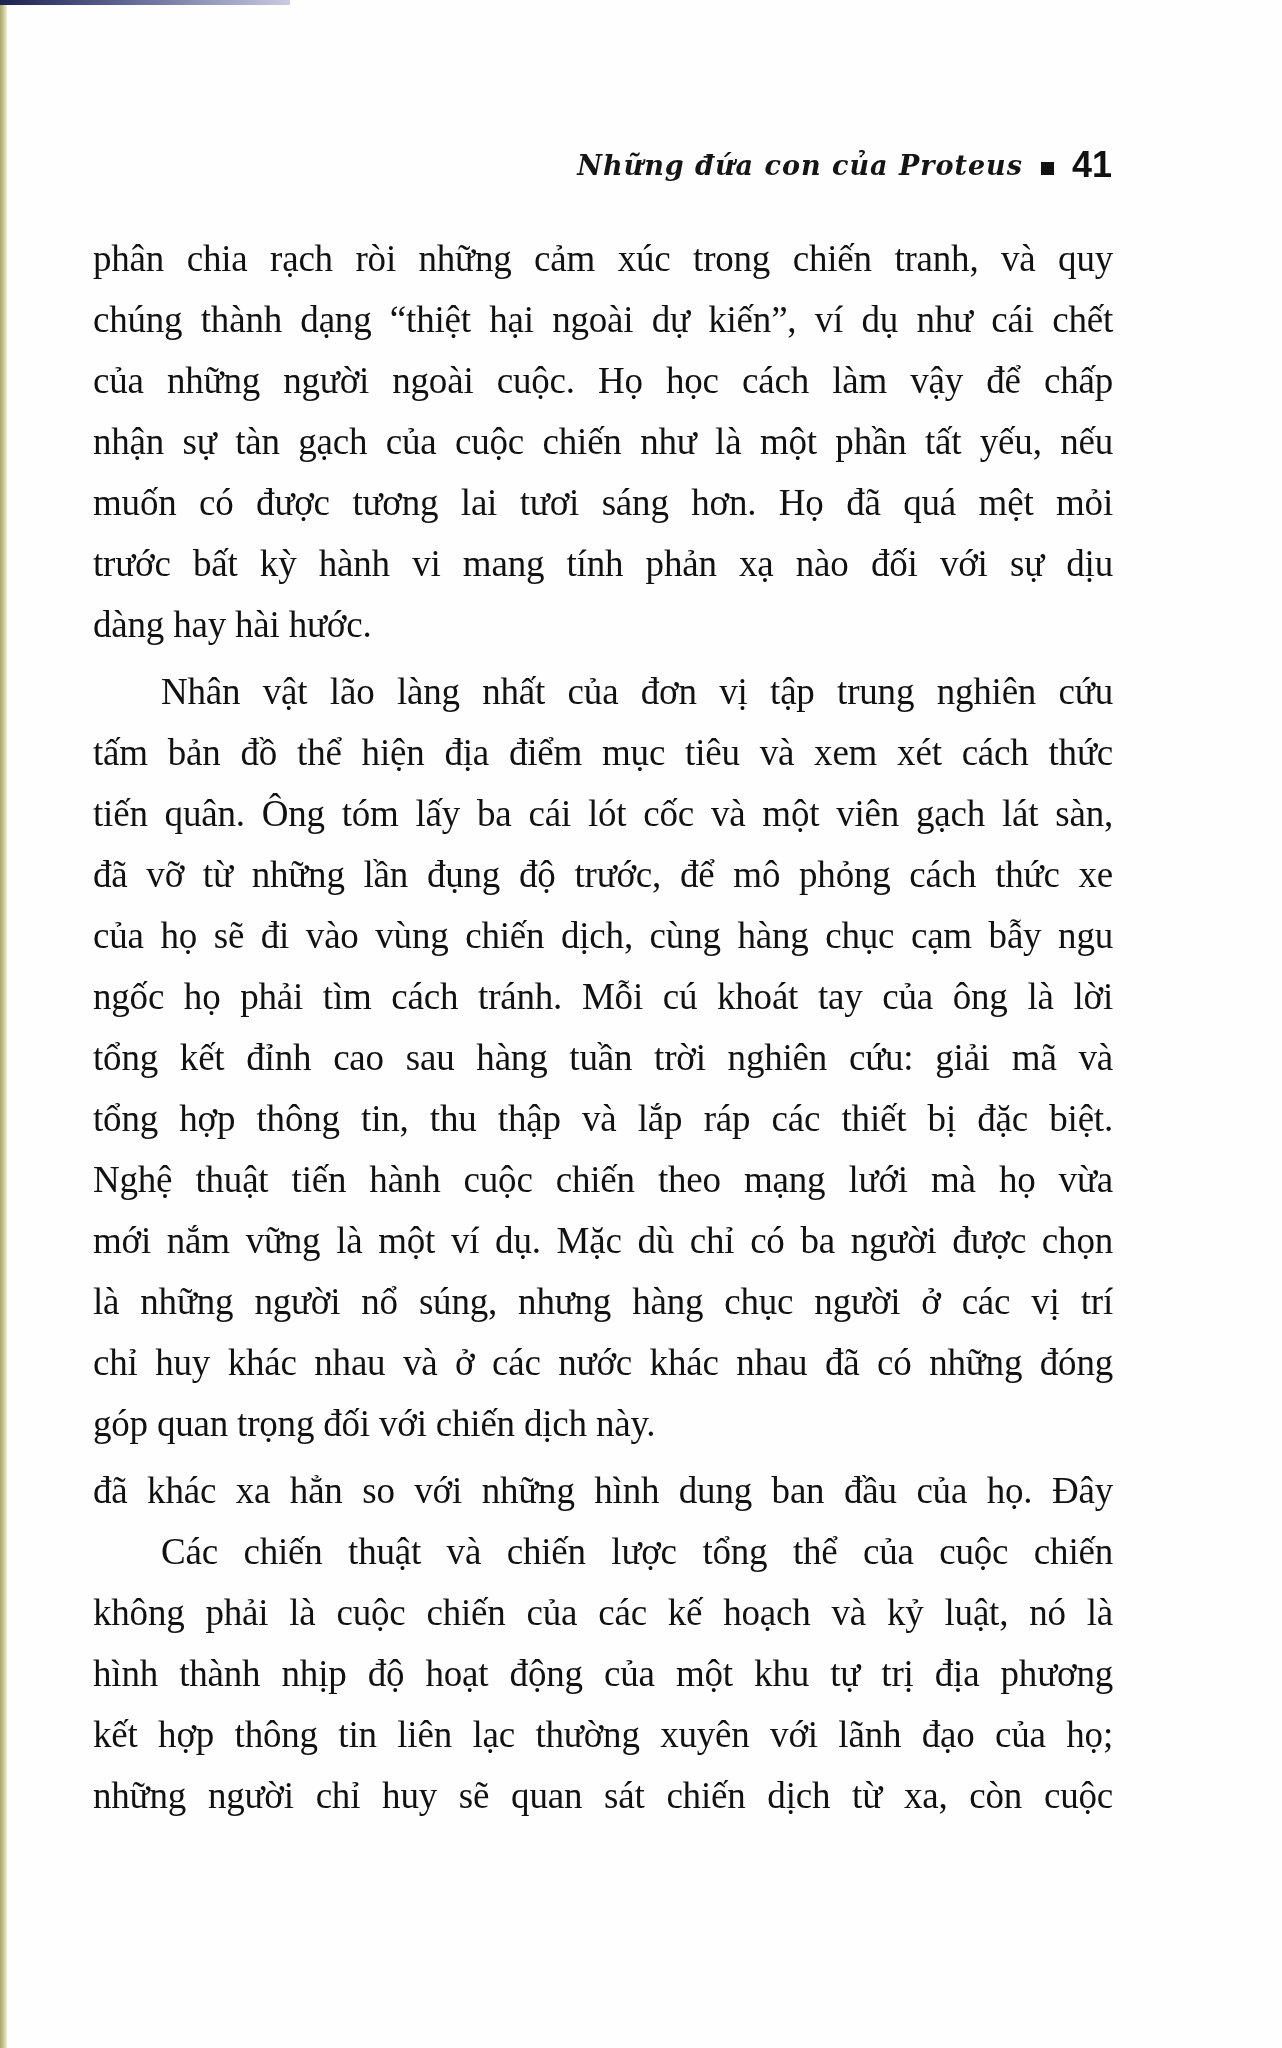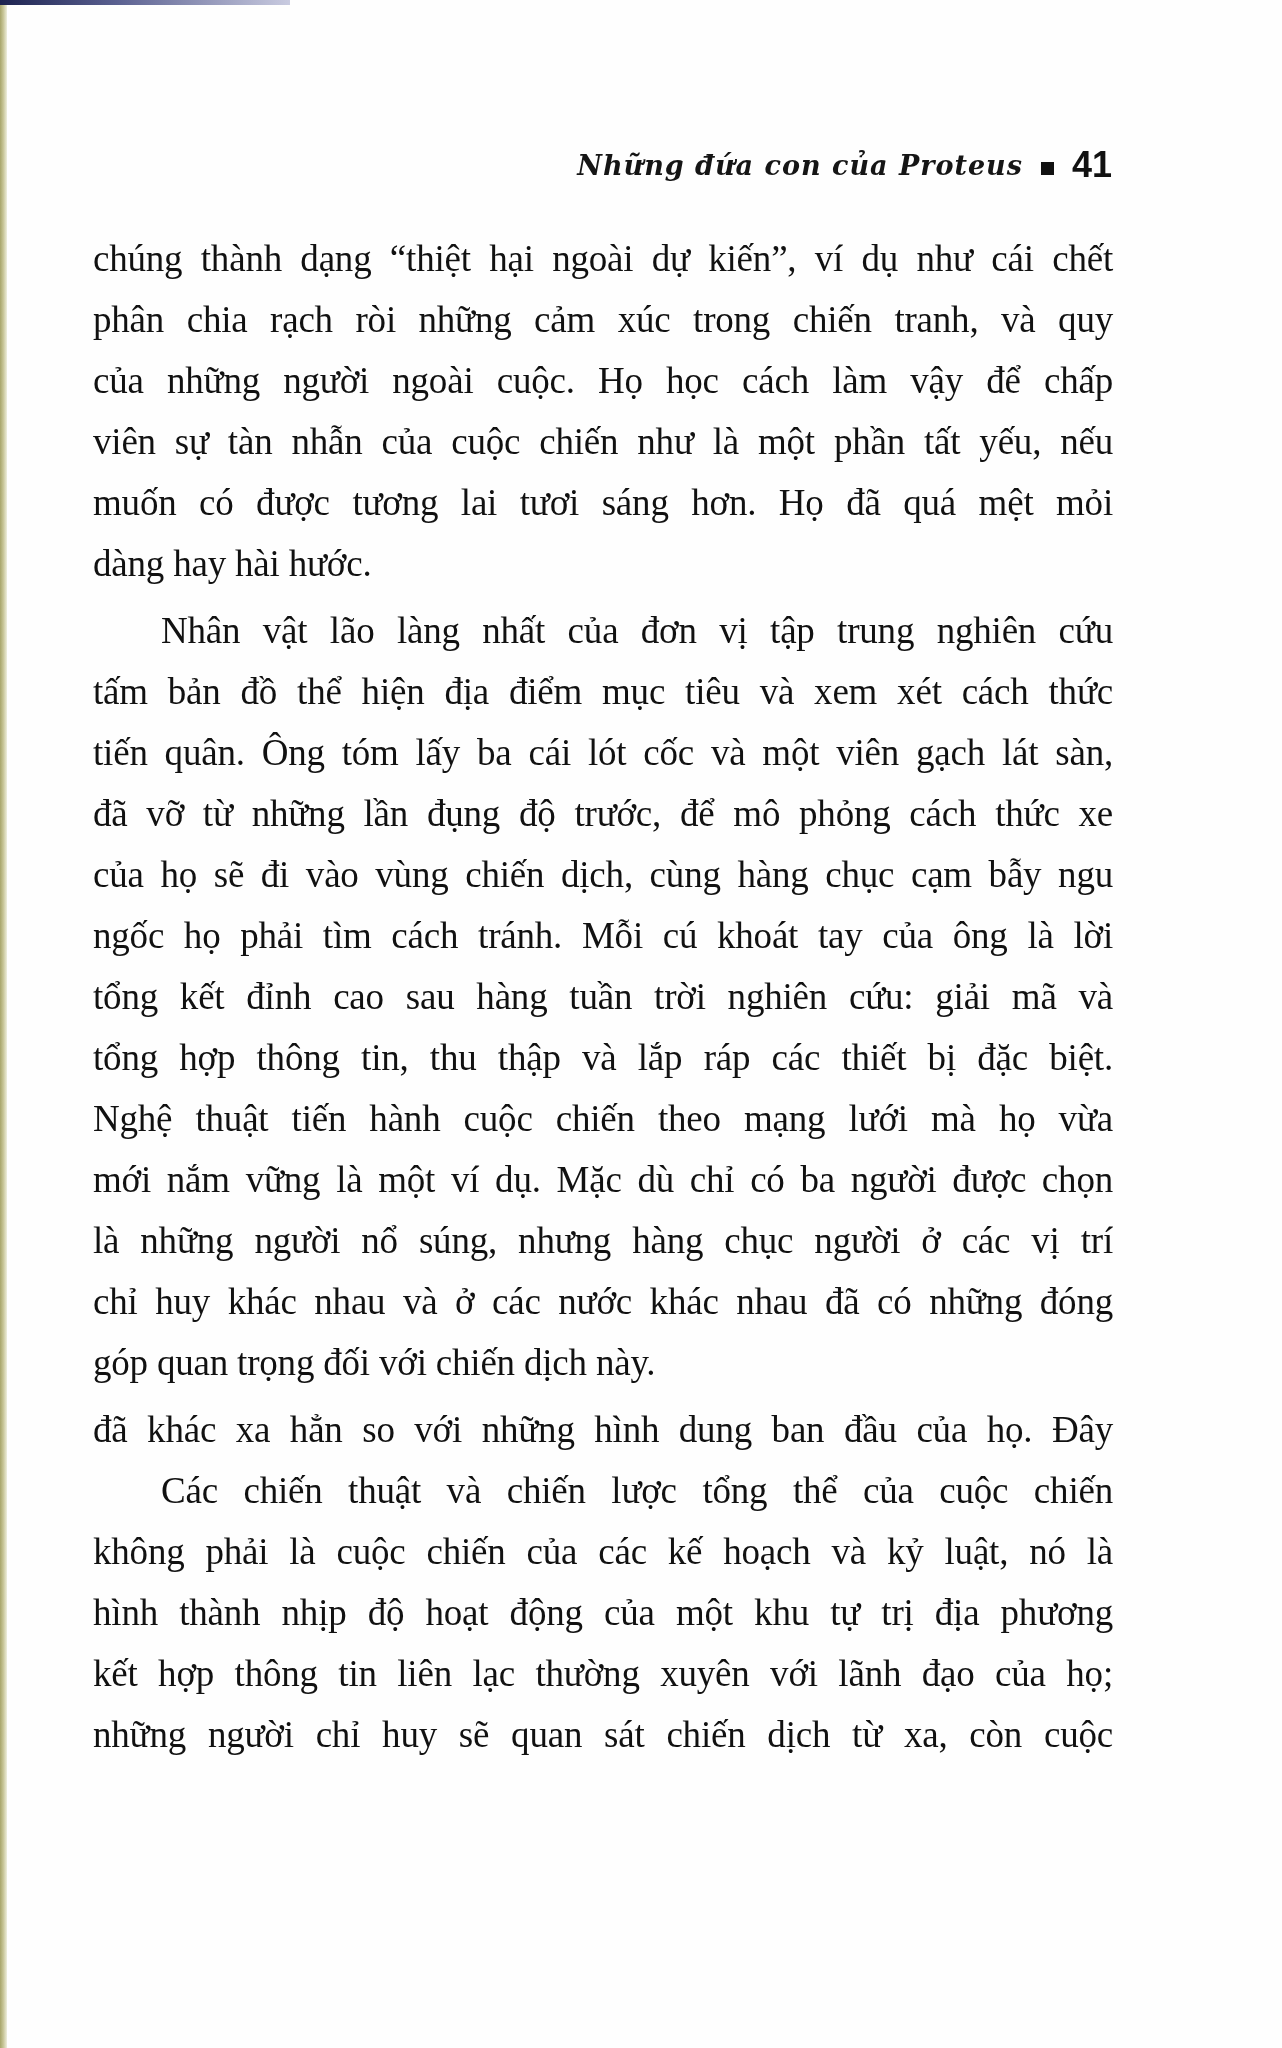--- a/index.html
+++ b/index.html
@@ -100,25 +100,26 @@
 
   <div class="running-header">
     <span class="header-title">Những đứa con của Proteus</span>
     <span class="header-sep"></span>
     <span class="page-number">41</span>
   </div>
 
   <div class="body-text">
 
     <div class="para">
+      <span class="line">phân chia rạch ròi những cảm xúc trong chiến tranh, và quy</span>
       <span class="line">chúng thành dạng “thiệt hại ngoài dự kiến”, ví dụ như cái chết</span>
-      <span class="line">phân chia rạch ròi những cảm xúc trong chiến tranh, và quy</span>
       <span class="line">của những người ngoài cuộc. Họ học cách làm vậy để chấp</span>
-      <span class="line">viên sự tàn nhẫn của cuộc chiến như là một phần tất yếu, nếu</span>
+      <span class="line">nhận sự tàn gạch của cuộc chiến như là một phần tất yếu, nếu</span>
       <span class="line">muốn có được tương lai tươi sáng hơn. Họ đã quá mệt mỏi</span>
+      <span class="line">trước bất kỳ hành vi mang tính phản xạ nào đối với sự dịu</span>
       <span class="line last">dàng hay hài hước.</span>
     </div>
 
     <div class="para">
       <span class="line indent">Nhân vật lão làng nhất của đơn vị tập trung nghiên cứu</span>
       <span class="line">tấm bản đồ thể hiện địa điểm mục tiêu và xem xét cách thức</span>
       <span class="line">tiến quân. Ông tóm lấy ba cái lót cốc và một viên gạch lát sàn,</span>
       <span class="line">đã vỡ từ những lần đụng độ trước, để mô phỏng cách thức xe</span>
       <span class="line">của họ sẽ đi vào vùng chiến dịch, cùng hàng chục cạm bẫy ngu</span>
       <span class="line">ngốc họ phải tìm cách tránh. Mỗi cú khoát tay của ông là lời</span>

